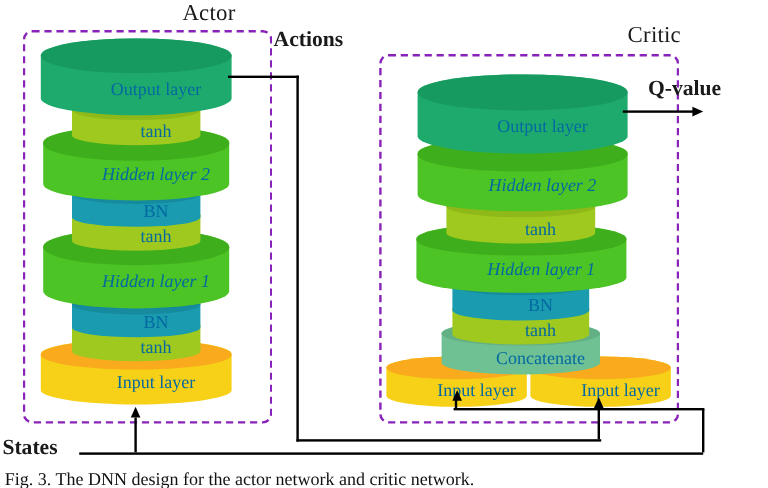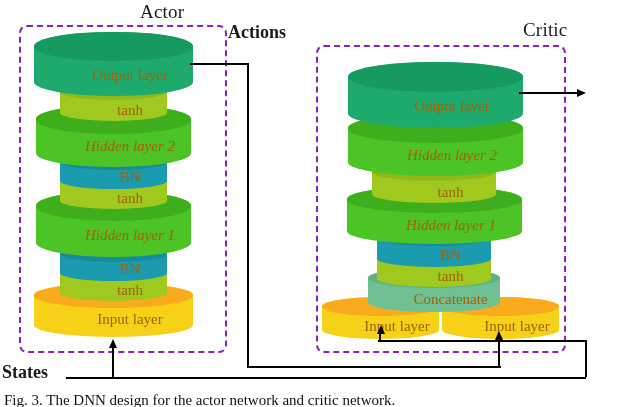--- a/index.html
+++ b/index.html
@@ -66,21 +66,21 @@
     height: 46%;
     border-radius: 50%;
   }
   .disc .label {
     position: absolute;
     left: 0;
     right: 0;
     bottom: 1px;
     text-align: center;
     font-size: 15px;
-    color: #a16207;
+    color: #0369a1;
     line-height: 1.05;
     white-space: nowrap;
     z-index: 5;
     pointer-events: none;
     margin-left: 33px;
   }
   .disc .label.italic { font-style: italic; }
 
   
   .line-h, .line-v {
@@ -116,21 +116,21 @@
     white-space: nowrap;
     overflow: hidden;
   }
 </style>
 </head>
 <body>
 
 <div id="canvas">
 
   <div class="group-box" style="left:19px; top:25px; width:208px; height:328px;"></div>
-  <div class="group-title" style="left:140px; top:1px;">Actor</div>
+  <div class="group-title" style="left:152px; top:1px;">Actor</div>
 
   <div class="disc" style="left:34px; top:283px; width:159px; height:54px; z-index:1;">
     <div class="body" style="background:#f7d117;"></div>
     <div class="top" style="background:#f9ab1d;"></div>
     <div class="label" style="bottom:9px;">Input layer</div>
   </div>
 
   <div class="disc" style="left:60px; top:263px; width:107px; height:38px; z-index:2;">
     <div class="body" style="background:#9fc91e;"></div>
     <div class="top" style="background:#8fb918;"></div>
@@ -246,16 +246,17 @@
   <div class="line-v" style="left:112px; top:348px; height:29px; z-index:11;"></div>
   <div class="arrow-up" style="left:108.7px; top:339px; z-index:13;"></div>
   <div class="line-v" style="left:585px; top:341px; height:36px; z-index:11;"></div>
   <div class="line-h" style="left:378px; top:340px; width:209px; z-index:11;"></div>
   <div class="line-v" style="left:379px; top:331px; height:10px; z-index:11;"></div>
   <div class="arrow-up" style="left:376.5px; top:325px; z-index:13;"></div>
   <div class="edge-label" style="left:2px; top:362px;">States</div>
 
   <div class="line-h" style="left:519px; top:92px; width:60px; z-index:12;"></div>
   <div class="arrow-right" style="left:577px; top:88.5px; z-index:13;"></div>
+  <div class="edge-label" style="left:540px; top:63px;">Q-value</div>
 
   <div class="caption" style="top:392px; left:4px;">Fig. 3.  The DNN design for the actor network and critic network.</div>
 
 </div>
 
 </body></html>

